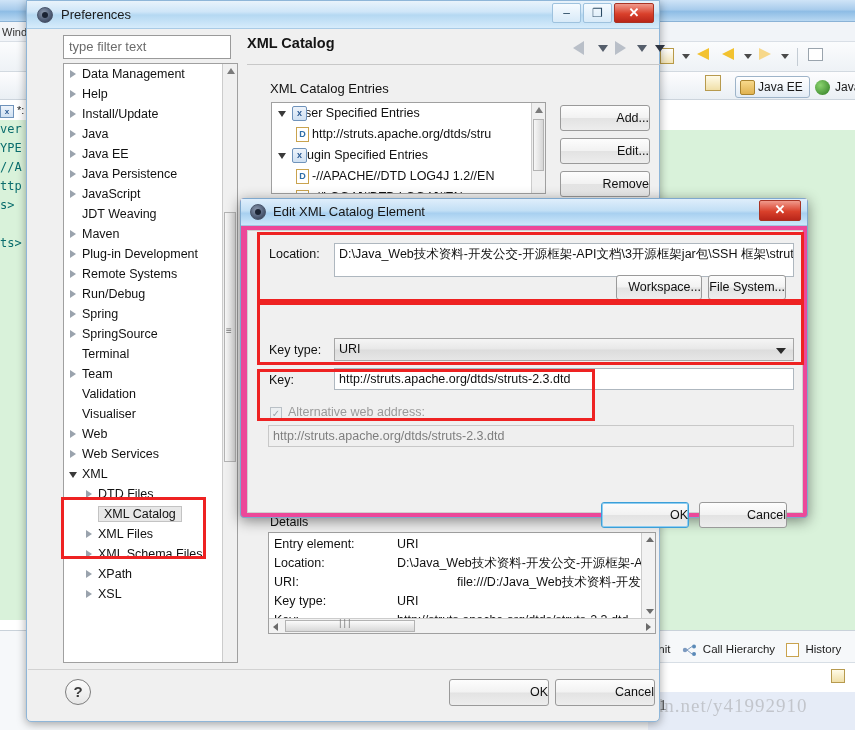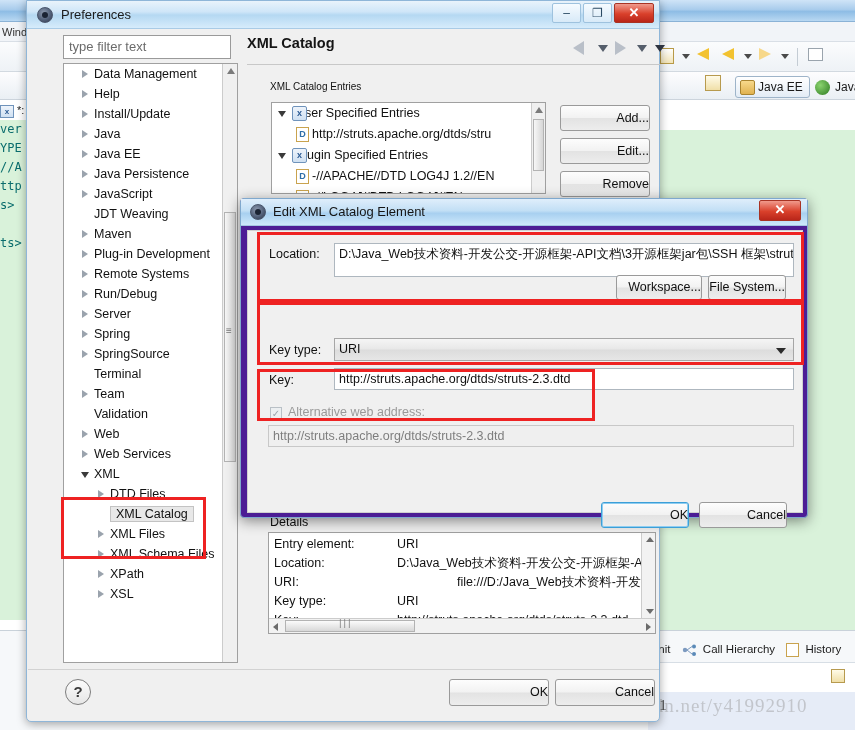--- a/index.html
+++ b/index.html
@@ -199,21 +199,21 @@
   .nav-arrow {
     position: absolute; top: 40px; width: 0; height: 0;
     border-top: 7px solid transparent; border-bottom: 7px solid transparent;
   }
   .nav-dd {
     position: absolute; top: 44px; width: 0; height: 0;
     border-left: 5px solid transparent; border-right: 5px solid transparent;
     border-top: 7px solid #555e6b;
   }
 
-  .sec-label { position: absolute; font-size: 10px; color: #111; }
+  .sec-label { position: absolute; font-size: 13px; color: #111; }
 
   .entries-box {
     position: absolute; left: 244px; top: 101px; width: 275px; height: 92px;
     background: #fff; border: 1px solid #a0a0a0; overflow: hidden;
   }
   .ent-row {
     position: relative; height: 21px; line-height: 21px; font-size: 12.5px; color: #111;
     white-space: nowrap; padding-left: 40px;
   }
   .ent-row.d0 { padding-left: 24px; }
@@ -277,21 +277,21 @@
   .prefs-footer-sep { position: absolute; left: 1px; top: 668px; width: 631px; height: 1px; background: #d2d2d2; }
   .help-btn {
     position: absolute; left: 38px; top: 678px; width: 26px; height: 26px; border-radius: 50%;
     border: 1px solid #7d7d7d; background: linear-gradient(to bottom,#fcfcfc,#e6e6e6);
     color: #3b3b3b; font-size: 15px; text-align: center; line-height: 24px; font-weight: bold;
   }
 
   
   .edlg {
     position: absolute; left: 240px; top: 198px; width: 568px; height: 320px;
-    background: #4c1d95; border: 1px solid #7fa8cd; border-radius: 4px;
+    background: #ec4899; border: 1px solid #7fa8cd; border-radius: 4px;
     box-shadow: 0 3px 14px rgba(0,0,0,.45);
   }
   .edlg-title {
     position: absolute; left: 0; top: 0; width: 566px; height: 27px;
     background: linear-gradient(to bottom,#dfeefb 0%,#c2dff5 45%,#a8d0f0 55%,#cde8fb 100%);
     border-bottom: 1px solid #a3c6e2;
   }
   .edlg-title .ttl { position: absolute; left: 32px; top: 5px; font-size: 13px; color: #151515; }
   .edlg-body {
     position: absolute; left: 6px; top: 31px; width: 556px; height: 283px;
@@ -435,39 +435,39 @@
         <span class="g">❐</span>
       </span>
       <span class="winbtn close" style="left:587px;">
         <span class="g">✕</span>
       </span>
     </div>
 
     <div class="filter-input">type filter text</div>
 
     <div class="tree-pane">
-      <div id="tree-body" style="position:absolute;left:12px;top:0;width:160px;">
+      <div id="tree-body" style="position:absolute;left:0;top:0;width:160px;">
           <div class="tree-item"><span class="tw"></span><span>Data Management</span></div>
           <div class="tree-item"><span class="tw"></span><span>Help</span></div>
           <div class="tree-item"><span class="tw"></span><span>Install/Update</span></div>
           <div class="tree-item"><span class="tw"></span><span>Java</span></div>
           <div class="tree-item"><span class="tw"></span><span>Java EE</span></div>
           <div class="tree-item"><span class="tw"></span><span>Java Persistence</span></div>
           <div class="tree-item"><span class="tw"></span><span>JavaScript</span></div>
           <div class="tree-item"><span>JDT Weaving</span></div>
           <div class="tree-item"><span class="tw"></span><span>Maven</span></div>
           <div class="tree-item"><span class="tw"></span><span>Plug-in Development</span></div>
           <div class="tree-item"><span class="tw"></span><span>Remote Systems</span></div>
           <div class="tree-item"><span class="tw"></span><span>Run/Debug</span></div>
-          <div class="tree-item"><span class="tw"></span><span>Server</span></div>
           <div class="tree-item"><span class="tw"></span><span>Spring</span></div>
           <div class="tree-item"><span class="tw"></span><span>SpringSource</span></div>
           <div class="tree-item"><span>Terminal</span></div>
           <div class="tree-item"><span class="tw"></span><span>Team</span></div>
           <div class="tree-item"><span>Validation</span></div>
+          <div class="tree-item"><span>Visualiser</span></div>
           <div class="tree-item"><span class="tw"></span><span>Web</span></div>
           <div class="tree-item"><span class="tw"></span><span>Web Services</span></div>
           <div class="tree-item open"><span class="tw"></span><span>XML</span></div>
           <div class="tree-item d1"><span class="tw"></span><span>DTD Files</span></div>
           <div class="tree-item d1"><span style="background: rgb(232, 232, 232); border: 1px solid rgb(195, 195, 195); padding: 0px 5px;">XML Catalog</span></div>
           <div class="tree-item d1"><span class="tw"></span><span>XML Files</span></div>
           <div class="tree-item d1"><span class="tw"></span><span>XML Schema Files</span></div>
           <div class="tree-item d1"><span class="tw"></span><span>XPath</span></div>
           <div class="tree-item d1"><span class="tw"></span><span>XSL</span></div>
         </div>

